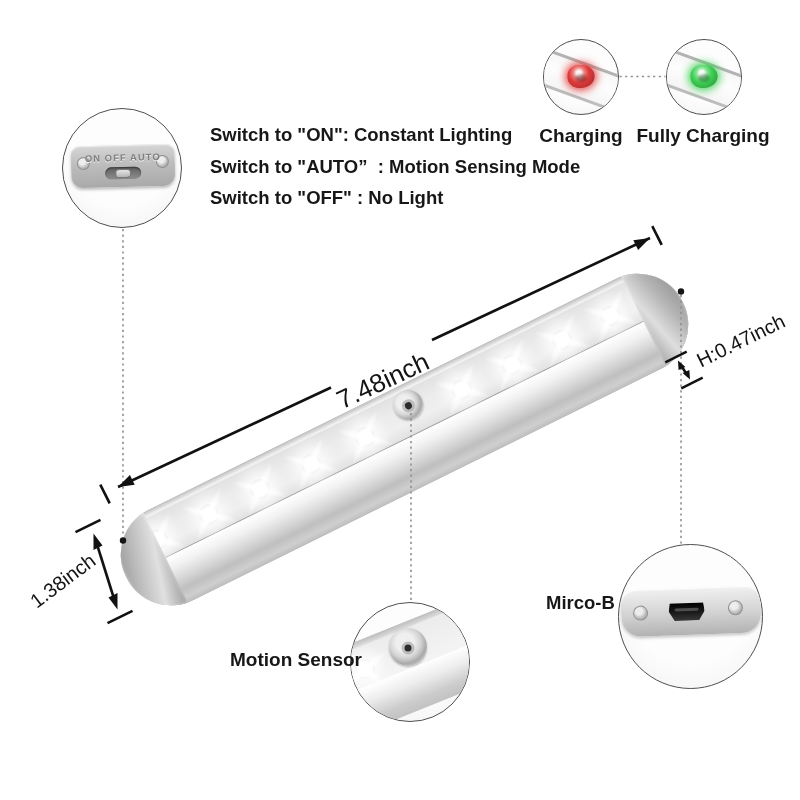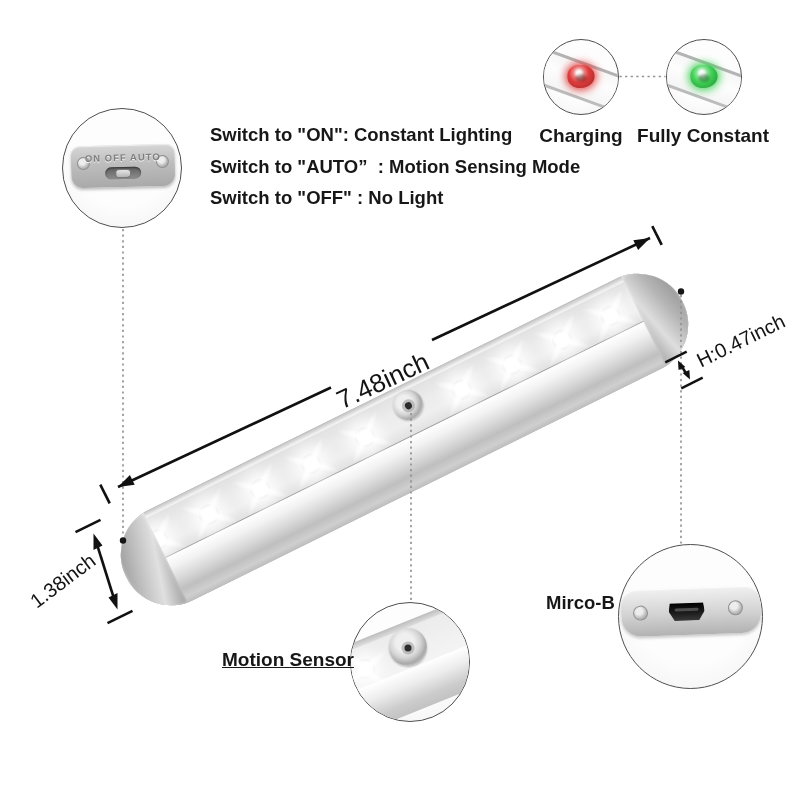--- a/index.html
+++ b/index.html
@@ -217,21 +217,21 @@
   <div class="circle" style="left:618px;top:544px;width:145px;height:145px;">
     <div class="usb-cap">
       <div class="screw" style="left:12px;top:16px;width:15px;height:15px;"></div>
       <div class="screw" style="right:18px;top:14px;width:15px;height:15px;"></div>
       <div class="usb-port"></div>
     </div>
   </div>
 
   <div class="lbl-layer">
     <div class="side-label centered" style="left:581px;top:125px;">Charging</div>
-    <div class="side-label centered" style="left:703px;top:125px;">Fully Constant</div>
-    <div class="side-label" style="left:222px;top:649px;text-decoration:underline;">Motion Sensor</div>
+    <div class="side-label centered" style="left:703px;top:125px;">Fully Charging</div>
+    <div class="side-label" style="left:230px;top:649px;">Motion Sensor</div>
     <div class="side-label" style="left:546px;top:592px;font-size:18.5px;">Mirco-B</div>
     <div class="dim-label" style="left:383px;top:381px;font-size:26px;transform:translate(-50%,-50%) rotate(-25deg);">7.48inch</div>
     <div class="dim-label" style="left:741px;top:341px;font-size:20px;transform:translate(-50%,-50%) rotate(-26deg);">H:0.47inch</div>
     <div class="dim-label" style="left:63px;top:581px;font-size:20px;transform:translate(-50%,-50%) rotate(-37deg);">1.38inch</div>
   </div>
 
 </div>
 
 </body></html>

